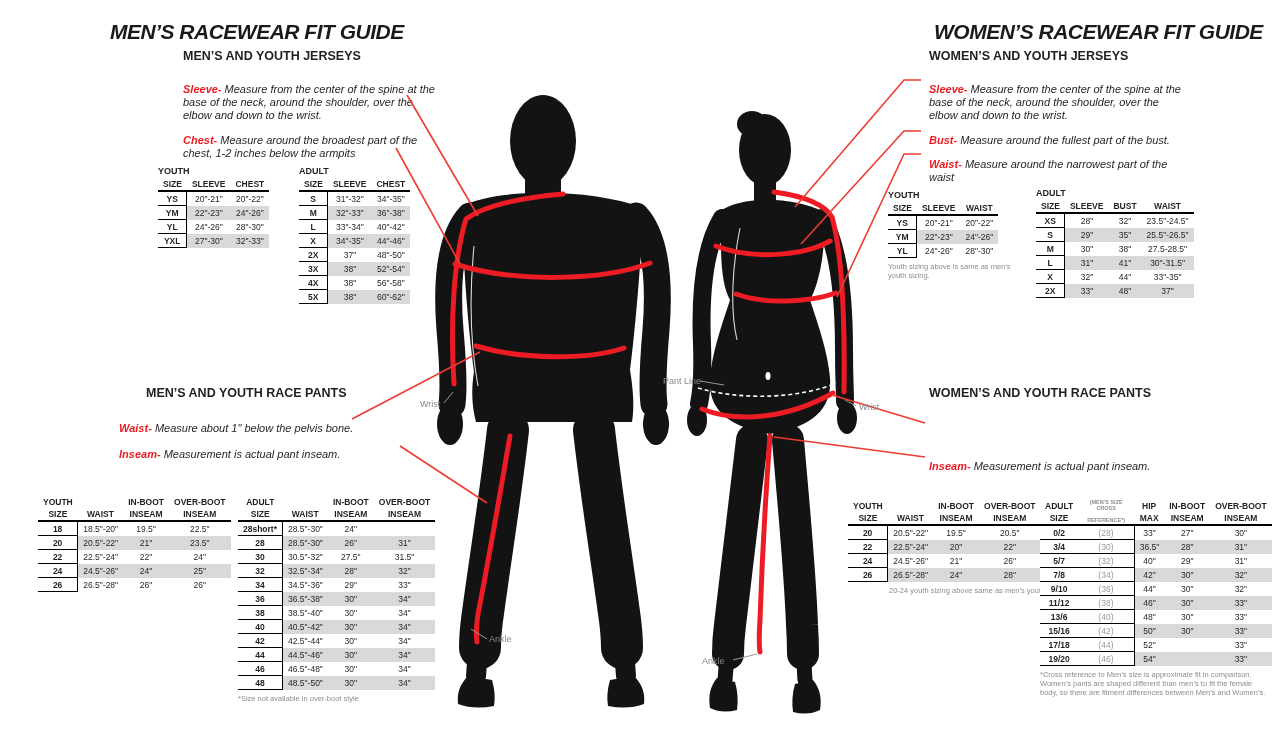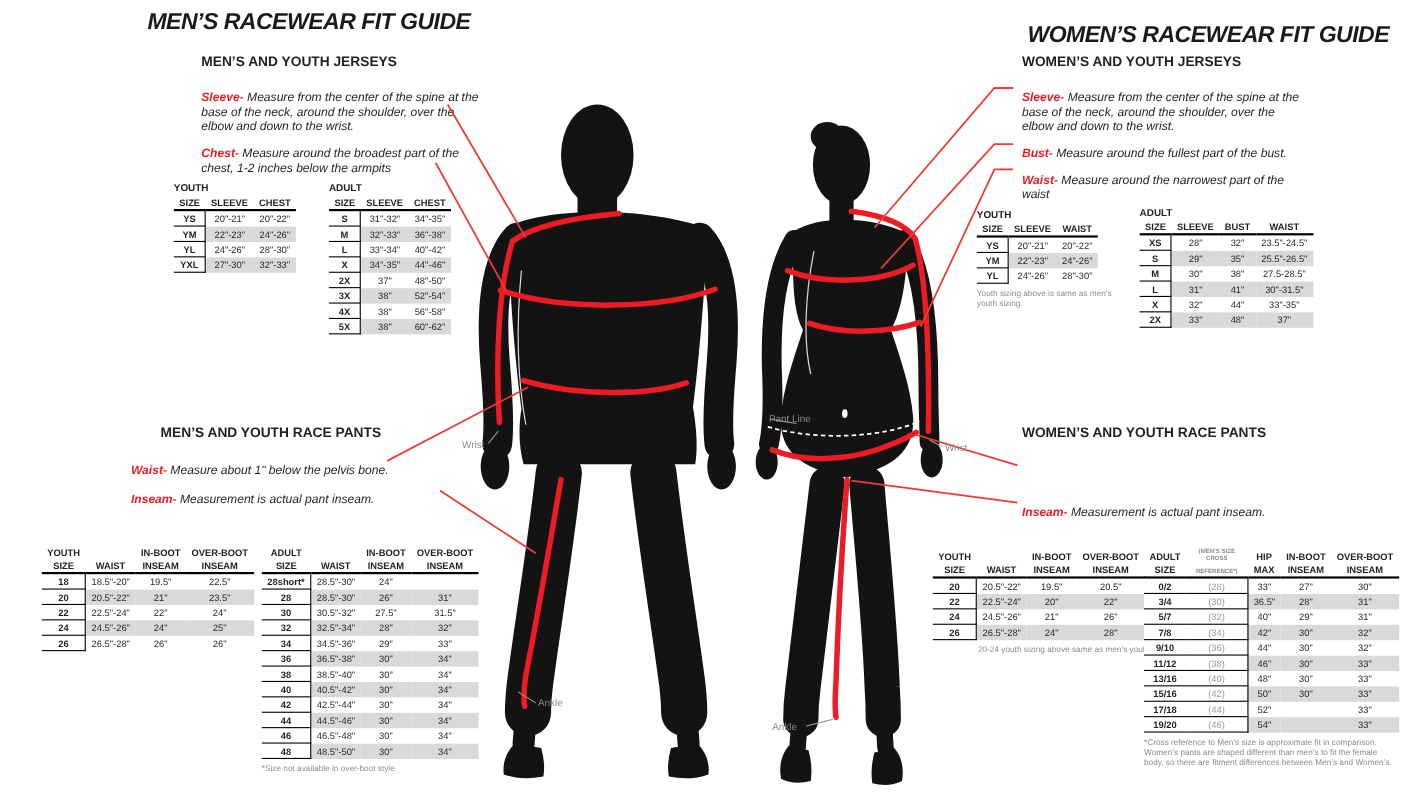--- a/index.html
+++ b/index.html
@@ -16,39 +16,39 @@
   .fit-table th.hb{border-bottom:2px solid #000;}
   .fit-table th.small-h{font-size:5.5px;line-height:6px;color:#8c8c8c;white-space:normal;max-width:46px;}
   .fit-table td{padding:1.5px 5px;text-align:center;line-height:10px;white-space:nowrap;}
   .fit-table td.zs{font-weight:bold;border-bottom:1px solid #000;background:#fff;}
   .fit-table td.zr{border-right:1.5px solid #000;}
   .fit-table tbody tr:nth-child(even) td.zd{background:#d9d9d9;}
   .fit-table td.gtx{font-weight:normal;color:#9a9a9a;}
   .note{font-size:7.5px;line-height:9px;color:#8c8c8c;margin-top:4px;}
   .fig-label{font-size:9px;color:#8a8a8a;white-space:nowrap;}
   
-  .m-title{left:110px;top:8px;margin-left:24px;}        .w-title{left:934px;top:20px;}
+  .m-title{left:110px;top:20px;}        .w-title{left:934px;top:20px;}
   .m-jh{left:183px;top:49px;}           .w-jh{left:929px;top:49px;}
   .m-sleeve{left:183px;top:72px;width:258px;}
   .m-chest{left:183px;top:123px;width:240px;}
   .w-sleeve{left:929px;top:72px;width:258px;}
   .w-bust{left:929px;top:123px;width:300px;}
   .w-waist{left:929px;top:147px;width:245px;}
   .m-ph{left:119px;top:386px;padding-left:27px;}          .w-ph{left:929px;top:386px;}
   .m-waistp{left:119px;top:411px;width:300px;}
   .m-inseamp{left:119px;top:437px;width:300px;}
   .w-hip{left:929px;top:411px;width:262px;}
   .w-inseamp{left:929px;top:449px;width:300px;}
   .t-myj{left:158px;top:166px;}  .t-maj{left:299px;top:166px;}
   .t-myp{left:38px;top:496px;}   .t-map{left:238px;top:496px;}
   .t-wyj{left:888px;top:190px;}  .t-waj{left:1036px;top:188px;}
   .t-wyp{left:848px;top:500px;}  .t-wap{left:1040px;top:498px;}
   .n-wyj{width:140px;}  .n-wyp{width:205px;margin-left:41px;}  .n-map{width:160px;}  .n-wap{width:228px;}
   .lbl-mwrist{left:420px;top:399px;}  .lbl-mankle{left:489px;top:634px;}
-  .lbl-pantline{left:663px;top:376px;margin-left:36px;} .lbl-fwrist{left:859px;top:402px;} .lbl-fankle{left:702px;top:656px;}
+  .lbl-pantline{left:663px;top:376px;} .lbl-fwrist{left:859px;top:402px;} .lbl-fankle{left:702px;top:656px;}
   svg.fig,svg.overlay{position:absolute;pointer-events:none;}
 </style>
 </head>
 <body>
 
 <div class="canvas">
 
   <div class="abs title m-title">MEN’S RACEWEAR FIT GUIDE</div>
   <div class="abs sec-h m-jh">MEN’S AND YOUTH JERSEYS</div>
 
@@ -499,21 +499,21 @@
               <td class="zd">32"</td>
             </tr>
             <tr>
               <td class="zs">11/12</td>
               <td class="zs zr gtx">(38)</td>
               <td class="zd">46"</td>
               <td class="zd">30"</td>
               <td class="zd">33"</td>
             </tr>
             <tr>
-              <td class="zs">13/16</td>
+              <td class="zs">13/6</td>
               <td class="zs zr gtx">(40)</td>
               <td class="zd">48"</td>
               <td class="zd">30"</td>
               <td class="zd">33"</td>
             </tr>
             <tr>
               <td class="zs">15/16</td>
               <td class="zs zr gtx">(42)</td>
               <td class="zd">50"</td>
               <td class="zd">30"</td>

